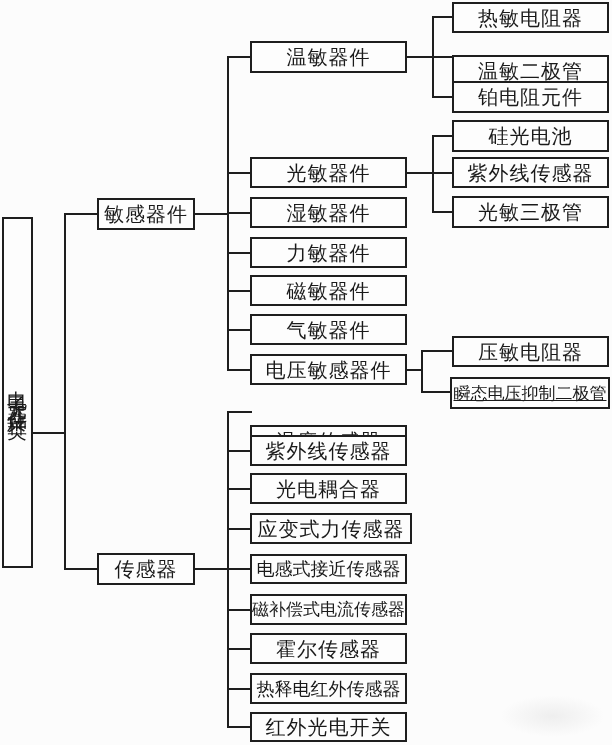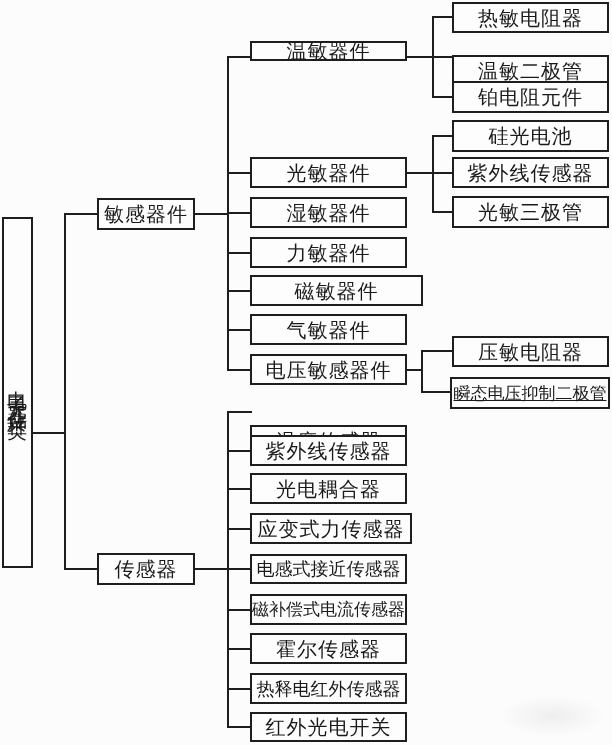--- a/index.html
+++ b/index.html
@@ -90,25 +90,25 @@
   <div class="hl" style="left:406px; top:369px; width:17px;"></div>
   <div class="vl" style="left:421px; top:350px; height:43px;"></div>
   <div class="hl" style="left:421px; top:350px; width:31px;"></div>
   <div class="hl" style="left:421px; top:391px; width:31px;"></div>
 
   <div class="box root-box" style="left:2px; top:217px; width:31px; height:351px;">电子元器件种类</div>
 
   <div class="box" style="left:97px; top:198px; width:98px; height:32px;">敏感器件</div>
   <div class="box" style="left:97px; top:553px; width:98px; height:32px;">传感器</div>
 
-  <div class="box" style="left:250px; top:41px;  width:157px; height:20px;">温敏器件</div>
+  <div class="box" style="left:250px; top:41px;  width:157px; height:32px;">温敏器件</div>
   <div class="box" style="left:250px; top:157px; width:157px; height:31px;">光敏器件</div>
   <div class="box" style="left:250px; top:197px; width:157px; height:31px;">湿敏器件</div>
   <div class="box" style="left:250px; top:237px; width:157px; height:31px;">力敏器件</div>
-  <div class="box" style="left:250px; top:275px; width:173px; height:31px;">磁敏器件</div>
+  <div class="box" style="left:250px; top:275px; width:157px; height:31px;">磁敏器件</div>
   <div class="box" style="left:250px; top:314px; width:157px; height:31px;">气敏器件</div>
   <div class="box" style="left:250px; top:354px; width:157px; height:31px;">电压敏感器件</div>
 
   <div class="box" style="left:452px; top:2px;   width:157px; height:31px;">热敏电阻器</div>
   <div class="box" style="left:452px; top:40px;  width:157px; height:32px;margin-top:15px;">温敏二极管</div>
   <div class="box" style="left:452px; top:81px;  width:157px; height:32px;">铂电阻元件</div>
 
   <div class="box" style="left:452px; top:120px; width:157px; height:32px;">硅光电池</div>
   <div class="box" style="left:452px; top:157px; width:157px; height:31px;">紫外线传感器</div>
   <div class="box" style="left:452px; top:196px; width:157px; height:32px;">光敏三极管</div>

